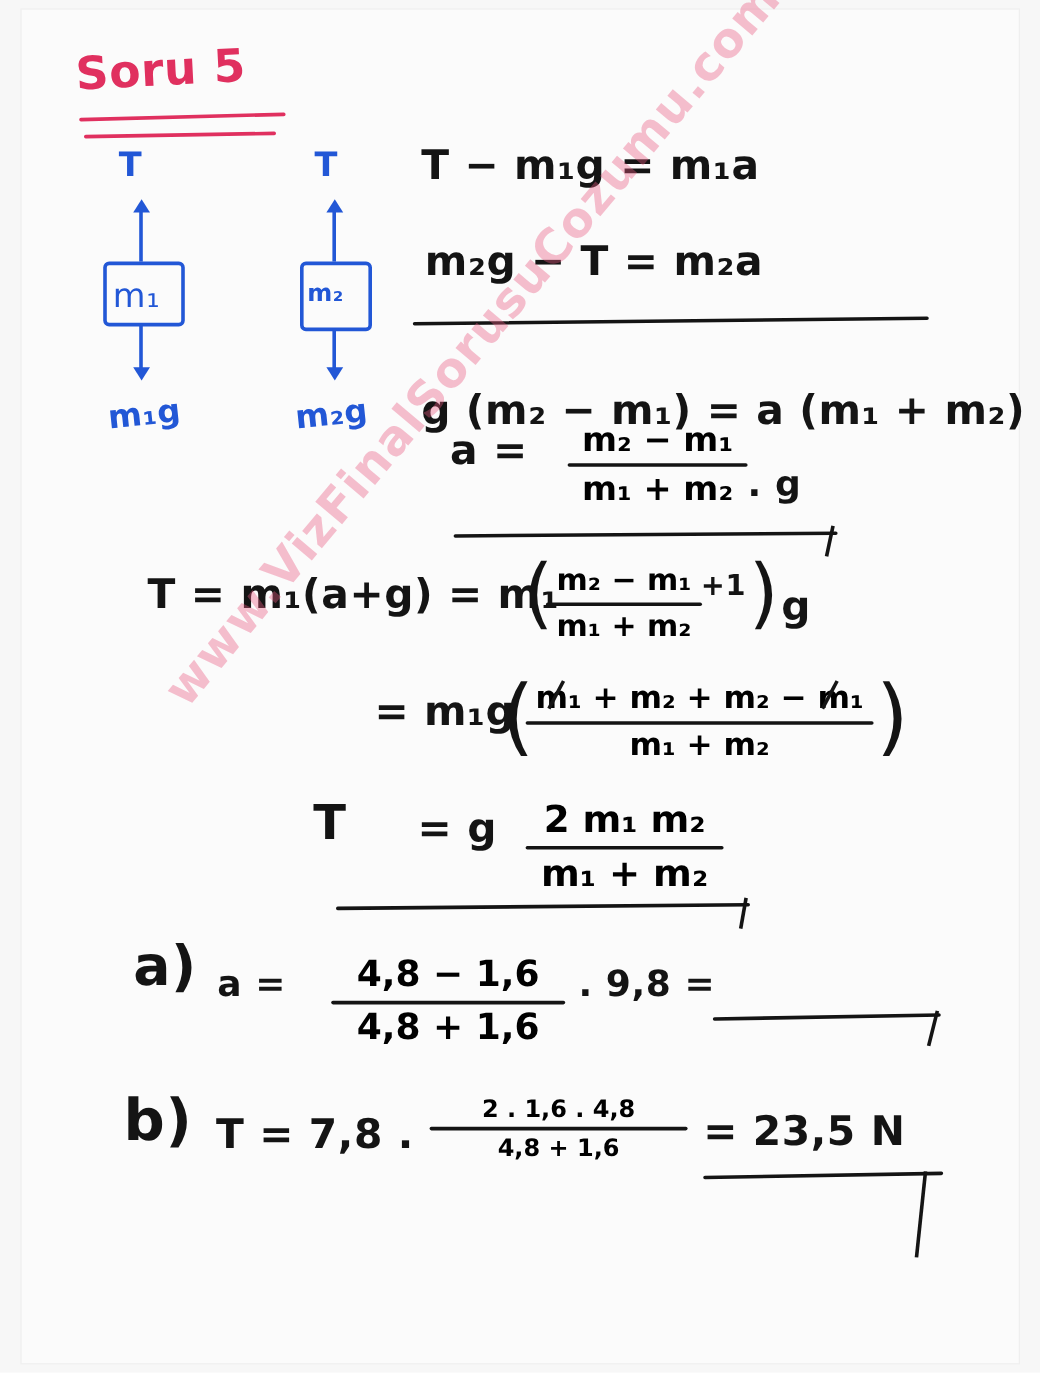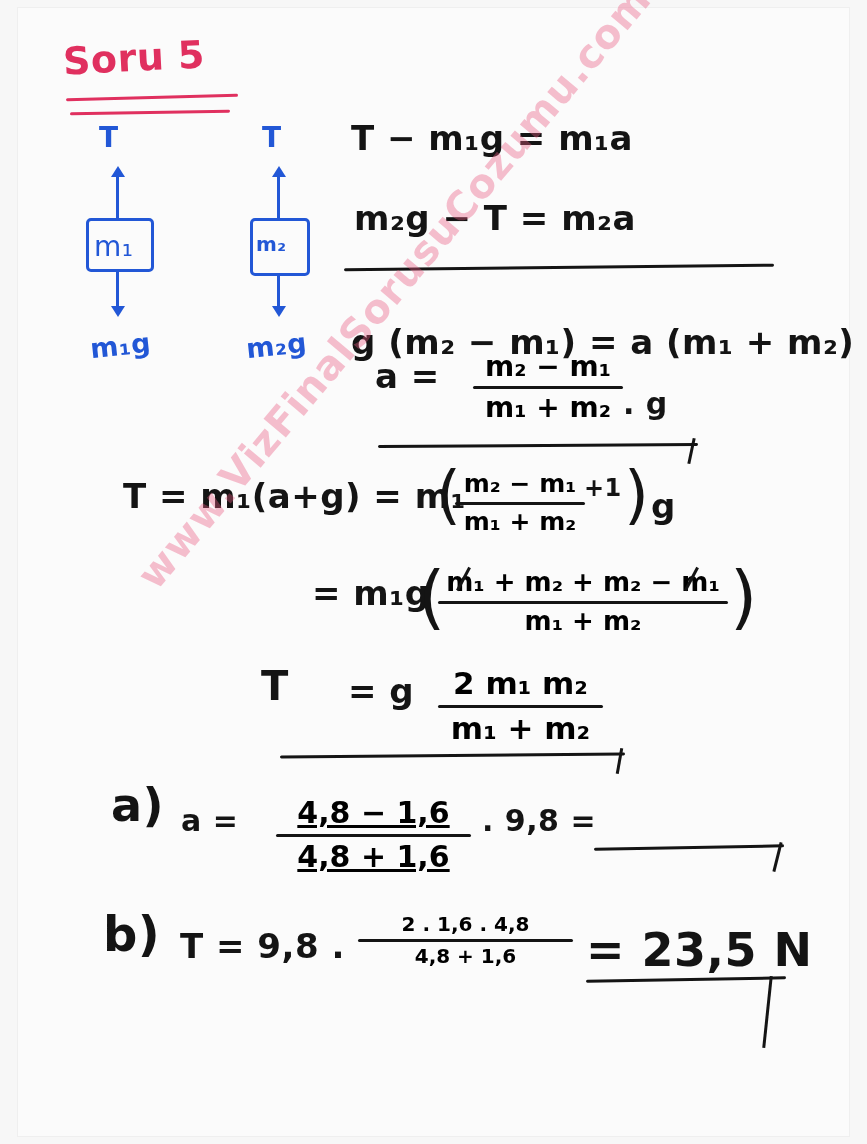--- a/index.html
+++ b/index.html
@@ -195,35 +195,35 @@
     <div class="frac" style="left:420px; top:658px; width:165px; font-size:31px;">
       <span class="num">2 m₁ m₂</span>
       <span class="bar"></span>
       <span class="den">m₁ + m₂</span>
     </div>
     <div class="rule" style="left:262px; top:746px; width:345px; transform:rotate(-0.5deg);"></div>
     <div class="tick" style="left:600px; top:740px; width:3px; height:26px; background:#141414; transform:rotate(10deg);"></div>
 
     <div class="hand ink-black" style="left:93px; top:770px; font-size:46px; font-weight:600;">a)</div>
     <div class="hand eq ink-black" style="left:163px; top:795px;">a =</div>
-    <div class="frac" style="left:258px; top:788px; width:195px; font-size:30px;text-decoration:underline;">
+    <div class="frac" style="left:258px; top:788px; width:195px; font-size:30px;">
       <span class="num">4,8 − 1,6</span>
       <span class="bar"></span>
       <span class="den">4,8 + 1,6</span>
     </div>
     <div class="hand eq ink-black" style="left:464px; top:795px;">. 9,8 =</div>
     <div class="rule" style="left:576px; top:838px; width:190px; transform:rotate(-1deg);"></div>
     <div class="tick" style="left:758px; top:834px; width:3px; height:30px; background:#141414; transform:rotate(14deg);"></div>
 
     <div class="hand ink-black" style="left:85px; top:898px; font-size:48px; font-weight:600;">b)</div>
-    <div class="hand eq-lg ink-black" style="left:162px; top:918px;">T = 9,8 .</div>
+    <div class="hand eq-lg ink-black" style="left:162px; top:918px;">T = 7,8 .</div>
     <div class="frac" style="left:340px; top:905px; width:215px; font-size:20px;">
       <span class="num">2 . 1,6 . 4,8</span>
       <span class="bar"></span>
       <span class="den">4,8 + 1,6</span>
     </div>
-    <div class="hand eq-lg ink-black" style="left:568px; top:915px; font-size:46px;">= 23,5 N</div>
+    <div class="hand eq-lg ink-black" style="left:568px; top:915px; font-size:34px;">= 23,5 N</div>
     <div class="rule" style="left:568px; top:970px; width:200px; transform:rotate(-1deg);"></div>
     <div class="tick" style="left:748px; top:968px; width:3px; height:72px; background:#141414; transform:rotate(6deg);"></div>
 
     <div class="watermark">www.VizFinalSorusuCozumu.com</div>
   </div>
 </div>
 
 </body></html>

